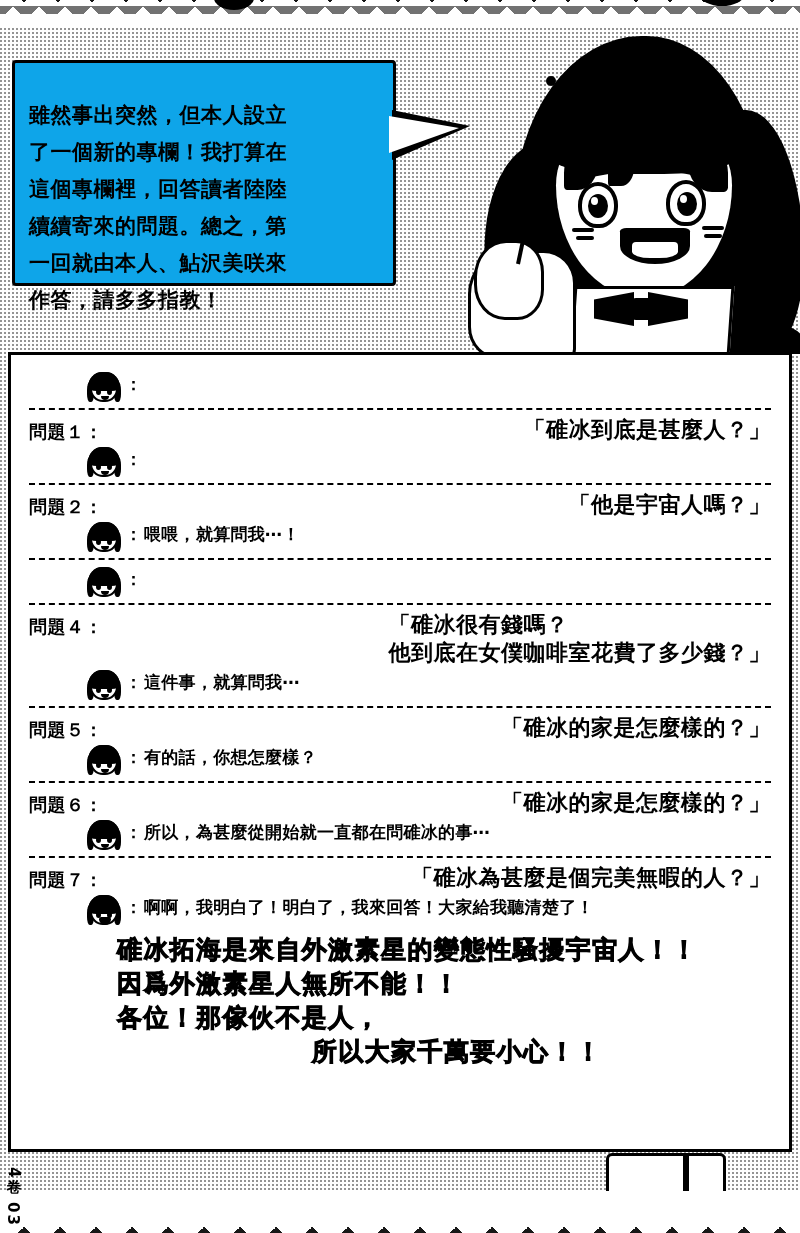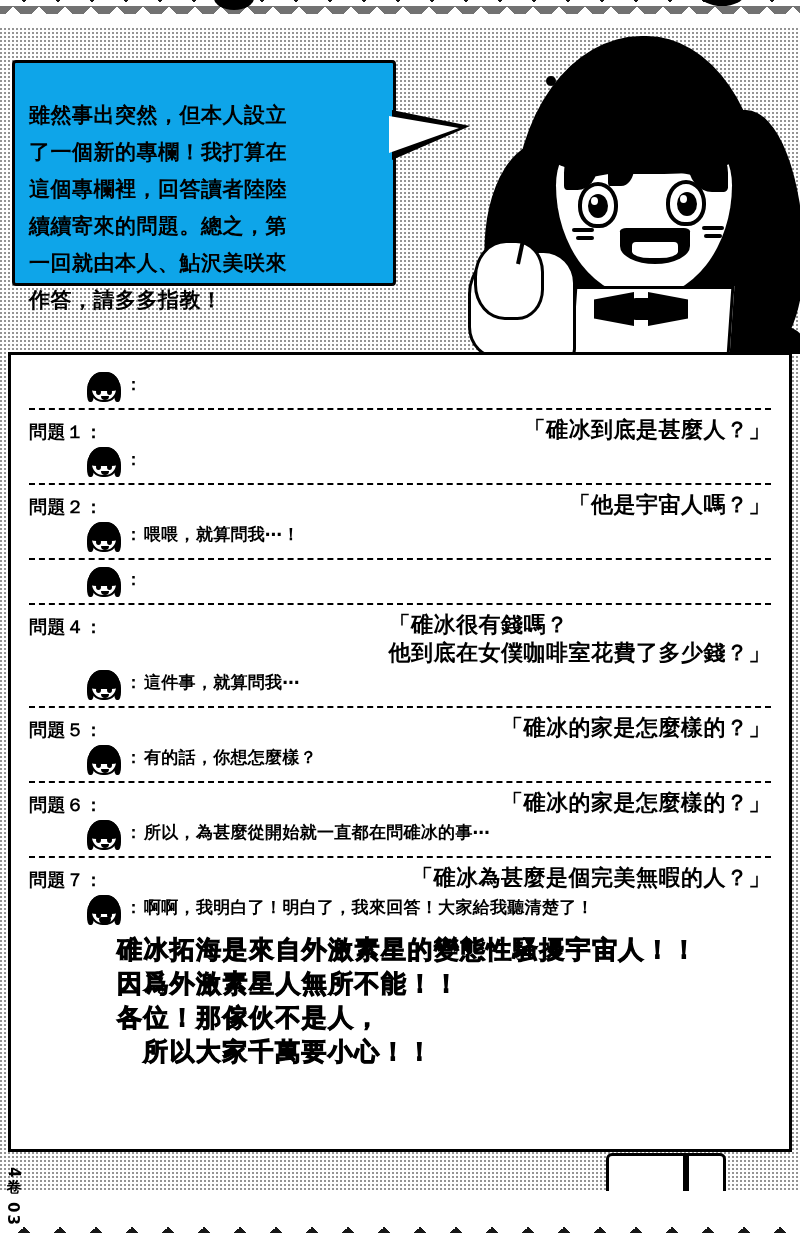--- a/index.html
+++ b/index.html
@@ -666,21 +666,21 @@
             <div class="m"></div>
         </div>
         <span class="colon">：</span>
         <span class="line-text">啊啊，我明白了！明白了，我來回答！大家給我聽清楚了！</span>
       </div>
 
       <div class="shout-block">
         <div class="shout-line">碓冰拓海是來自外激素星的變態性騷擾宇宙人！！</div>
         <div class="shout-line">因爲外激素星人無所不能！！</div>
         <div class="shout-line">各位！那傢伙不是人，</div>
-        <div class="shout-line" style="padding-left:26px;">所以大家千萬要小心！！</div>
+        <div class="shout-line" style="padding-left:26px;text-align:center;">所以大家千萬要小心！！</div>
       </div>
 
     </div>
   </div>
 
   <div class="notebook">
     <div class="spine"></div>
   </div>
 
   <div class="bottom-strip">

